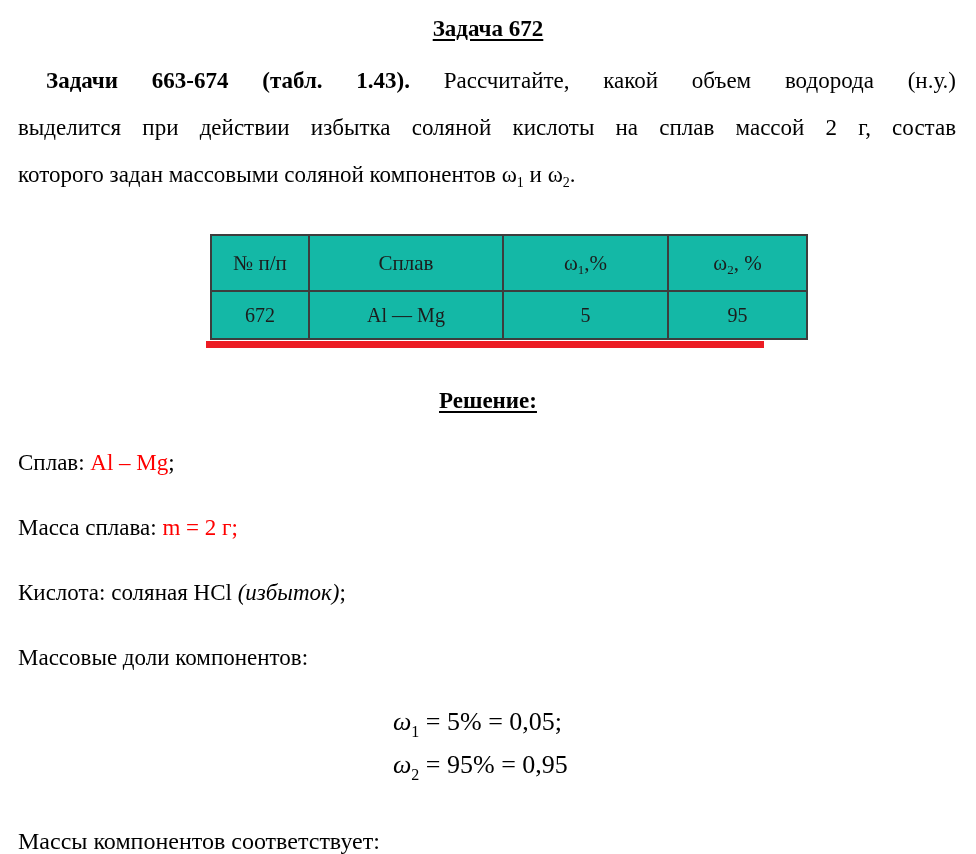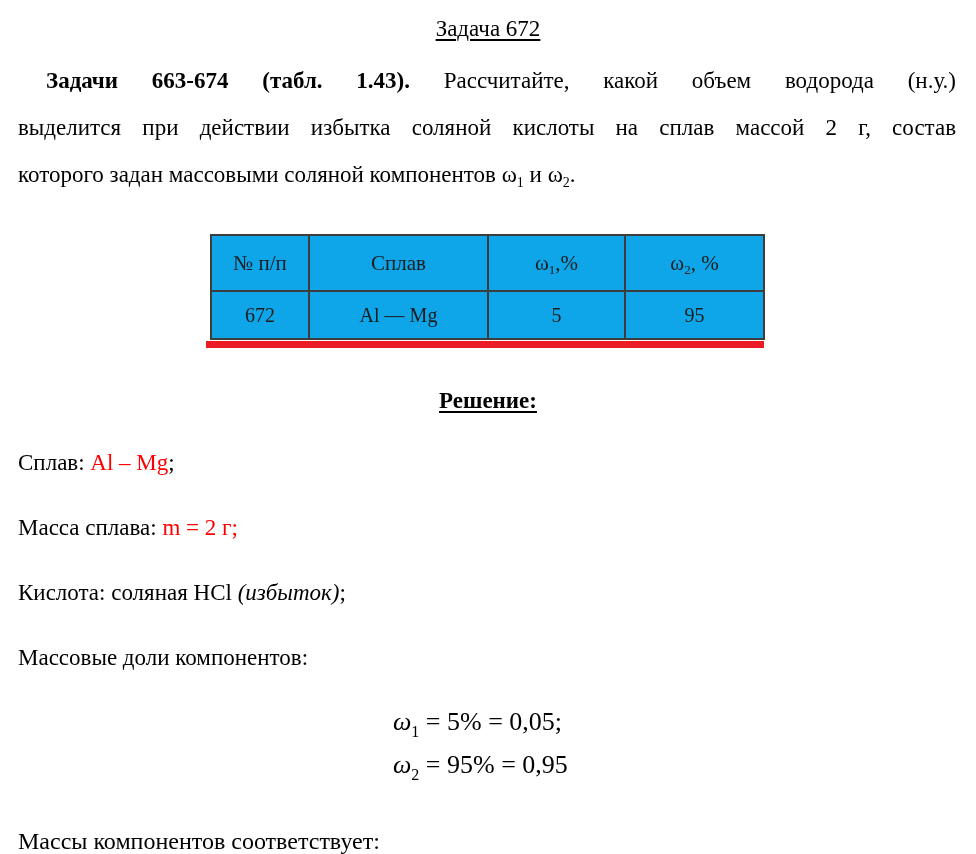--- a/index.html
+++ b/index.html
@@ -18,21 +18,21 @@
     width: 976px;
     height: 854px;
     background: #ffffff;
     overflow: hidden;
     font-size: 23px;
   }
   .doc-title {
     position: absolute;
     top: 12px; left: 0; right: 0;
     text-align: center;
-    font-weight: normal;
+    font-weight: bold;
     line-height: 34px;
   }
   .doc-title .u, .section-heading .u {
     text-decoration: underline;
     text-decoration-thickness: 2px;
     text-underline-offset: 3px;
   }
   .pline {
     position: absolute;
     left: 18px; right: 20px;
@@ -50,34 +50,34 @@
     line-height: 0;
   }
   .table-wrap {
     position: absolute;
     left: 210px; top: 234px;
   }
   table.dtable {
     border-collapse: collapse;
     table-layout: fixed;
     width: 553px;
-    background: #0ea5e9;
+    background: #14b8a6;
   }
   table.dtable th, table.dtable td {
     border: 2px solid var(--table-border);
     text-align: center;
     vertical-align: middle;
     font-weight: normal;
     color: #1c1c1c;
   }
   table.dtable th { height: 56px; font-size: 21px; }
   table.dtable td { height: 48px; font-size: 20px; }
   .col-num   { width: 98px; }
-  .col-alloy { width: 179px; }
-  .col-w1    { width: 137px; }
+  .col-alloy { width: 194px; }
+  .col-w1    { width: 165px; }
   .col-w2    { width: 139px; }
   td.problem-num { font-weight: bold; color: #000; }
   table.dtable sub {
     font-size: 13px;
     vertical-align: -4px;
     line-height: 0;
   }
   .red-divider {
     position: absolute;
     left: 206px; top: 341px;

